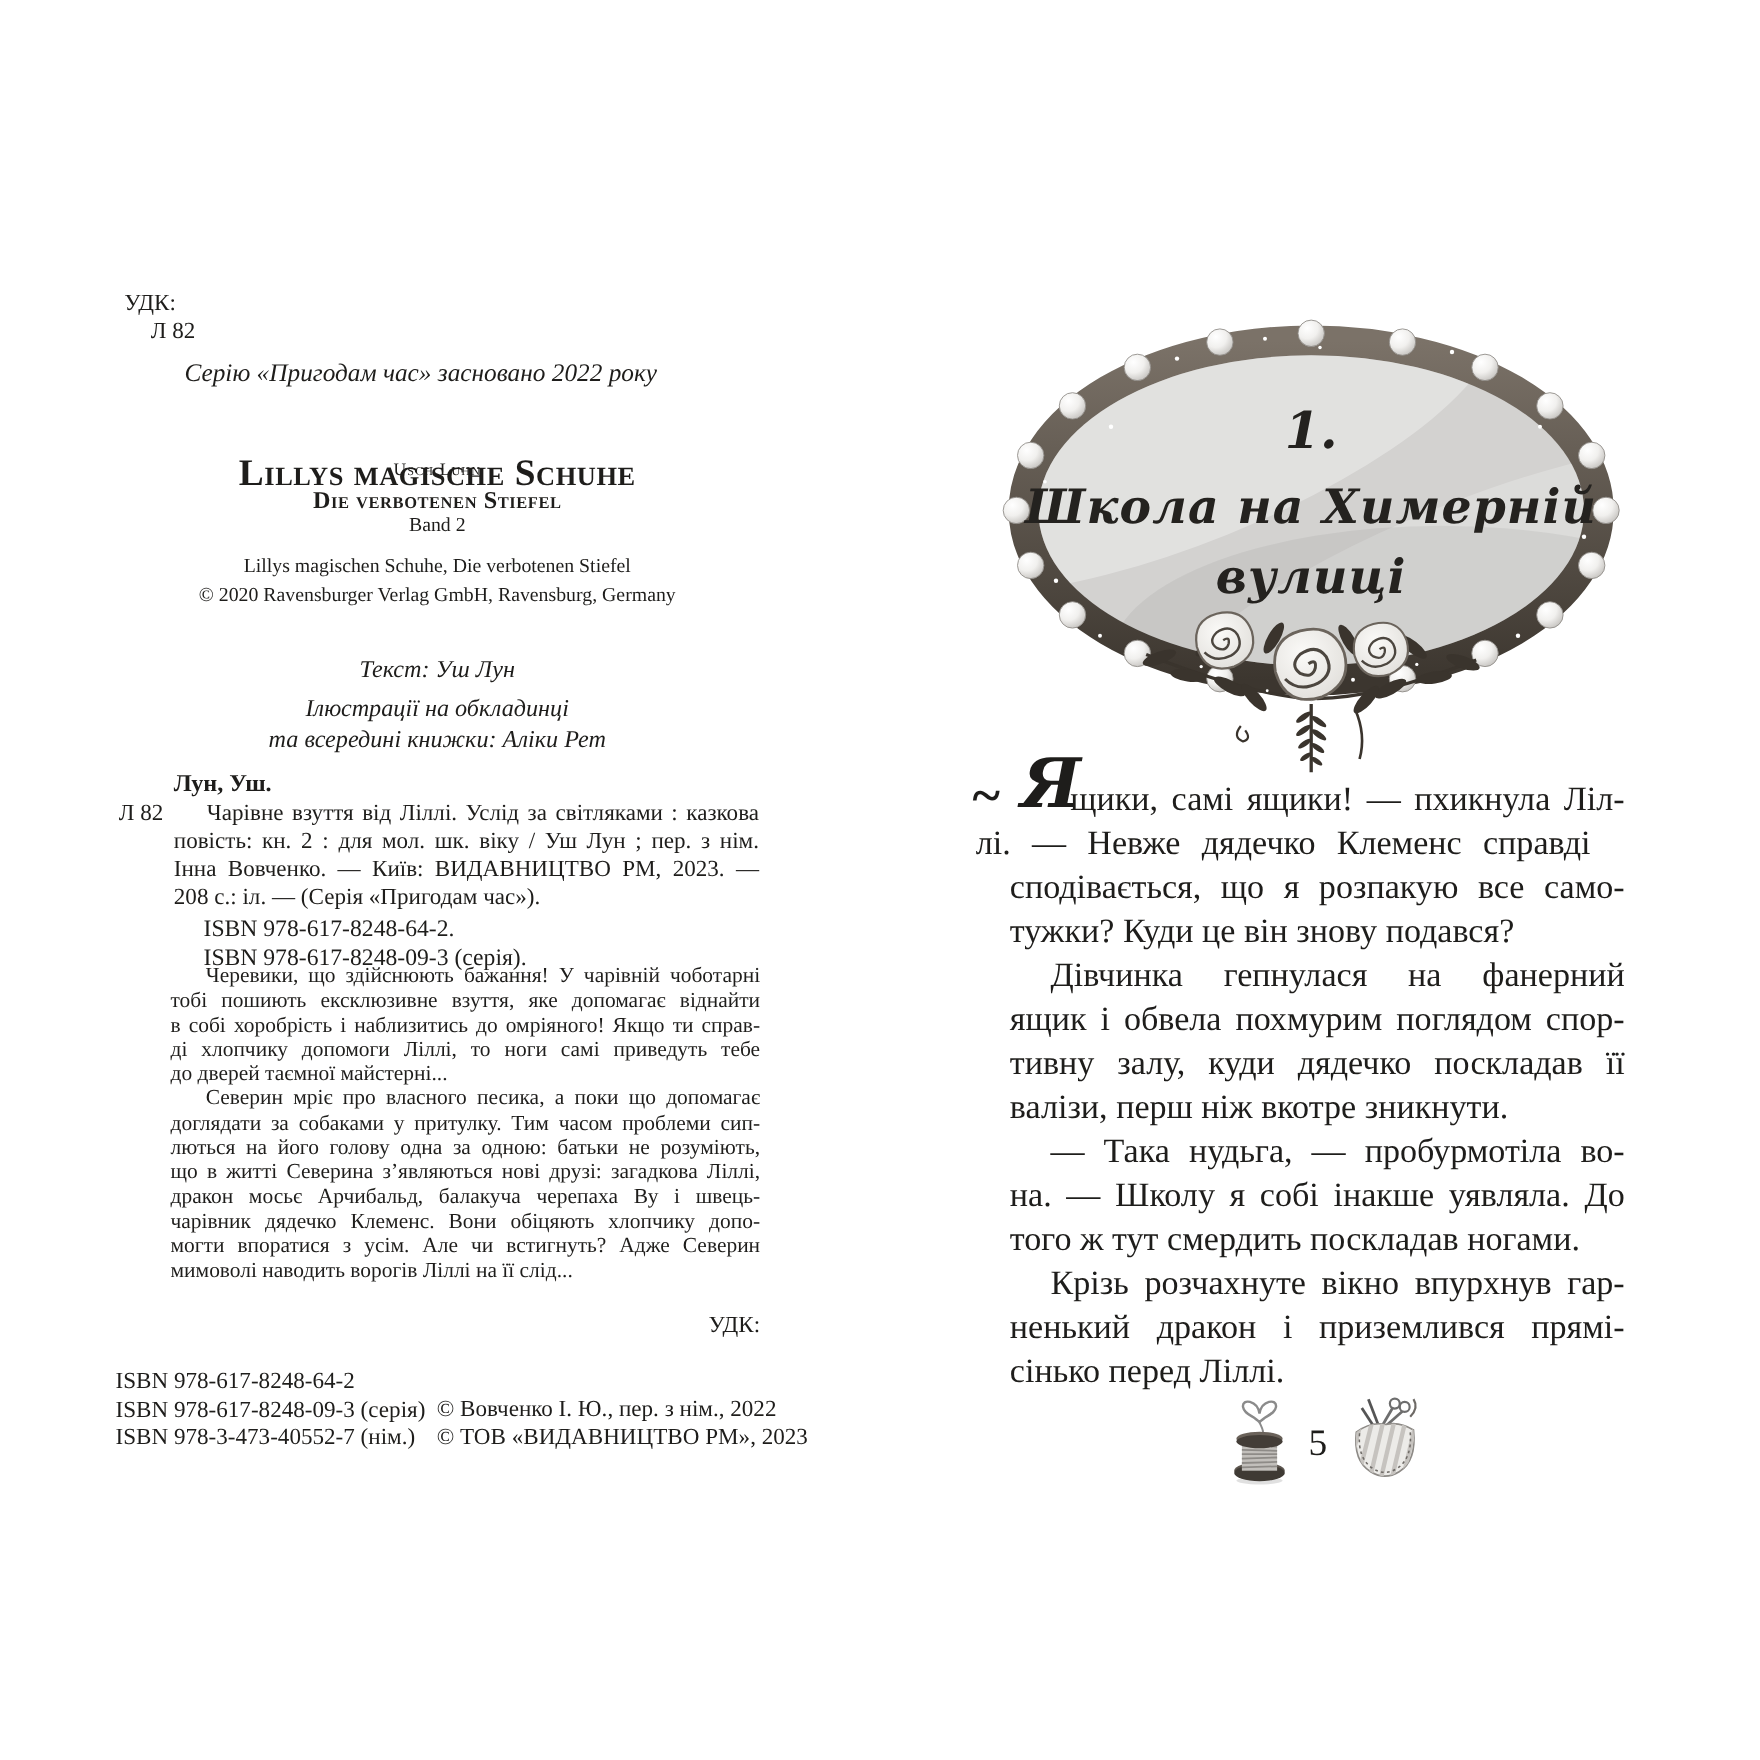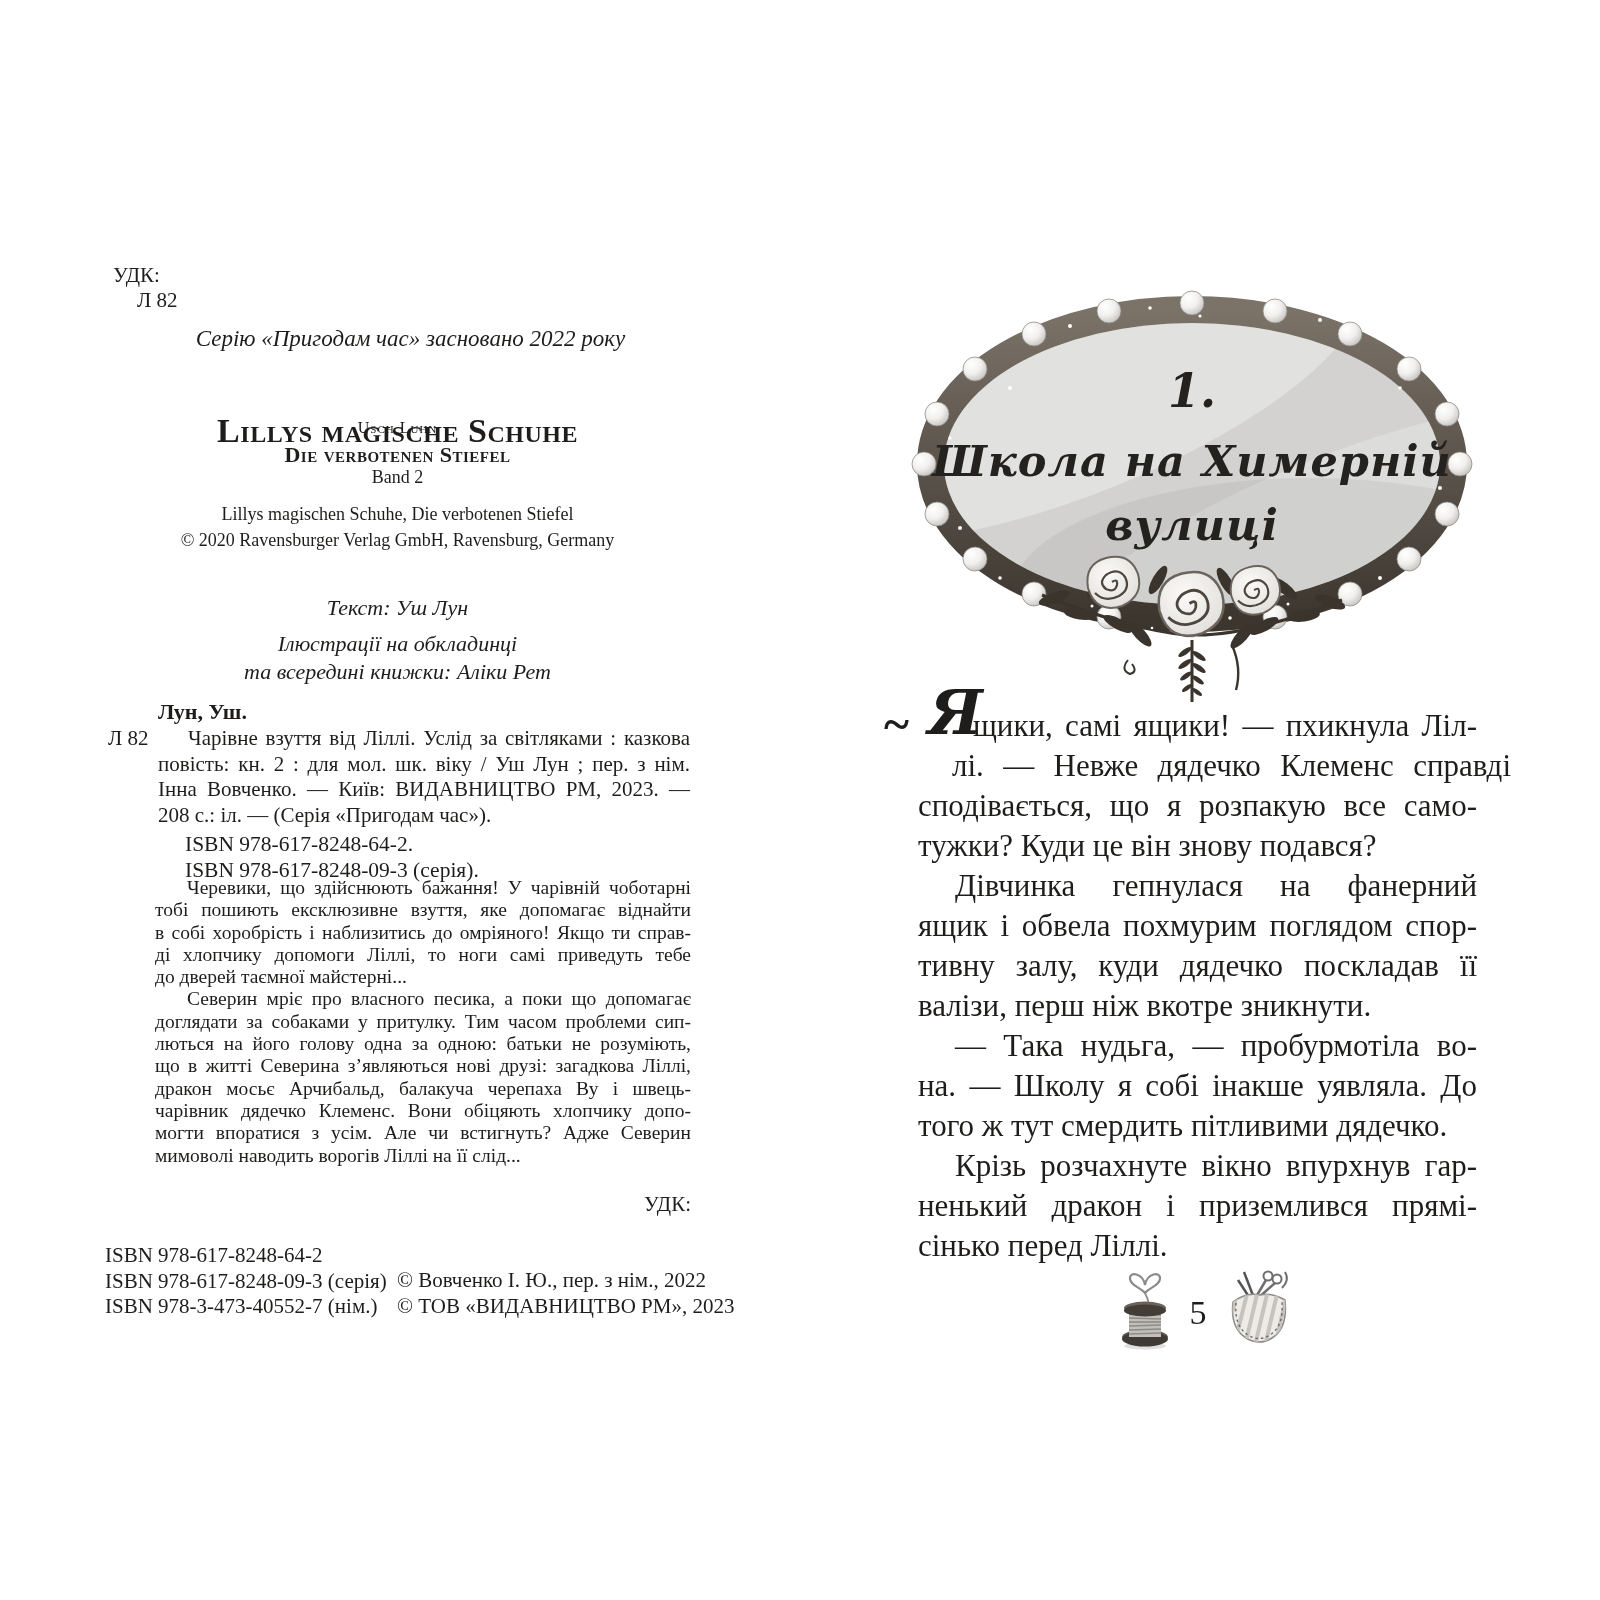--- a/index.html
+++ b/index.html
@@ -40,21 +40,21 @@
 </head>
 <body>
 
 <div class="canvas">
 
   <div>
 
     <div class="abs udk" style="left:113px;top:263px;">УДК:</div>
     <div class="abs udk" style="left:137px;top:288px;">Л 82</div>
 
-    <div class="abs ctr series it" style="left:118px;top:326px;width:585px;">Серію «Пригодам час» засновано 2022 року</div>
+    <div class="abs ctr series it" style="left:90px;top:326px;width:585px;">Серію «Пригодам час» засновано 2022 року</div>
 
     <div class="abs ctr ger-author sc" style="left:105px;top:388px;width:585px;">Usch Luhn</div>
     <div class="abs ctr ger-title sc bd" style="left:105px;top:412px;width:585px;">Lillys magische Schuhe</div>
     <div class="abs ctr ger-sub sc bd" style="left:105px;top:442px;width:585px;">Die verbotenen Stiefel</div>
     <div class="abs ctr plain21" style="left:105px;top:467px;width:585px;">Band 2</div>
 
     <div class="abs ctr plain21" style="left:105px;top:504px;width:585px;">Lillys magischen Schuhe, Die verbotenen Stiefel</div>
     <div class="abs ctr plain21" style="left:105px;top:530px;width:585px;">© 2020 Ravensburger Verlag GmbH, Ravensburg, Germany</div>
 
     <div class="abs ctr credits it" style="left:105px;top:594px;width:585px;">Текст: Уш Лун</div>
@@ -222,32 +222,32 @@
     </svg>
 
     <div class="abs ctr script chap-num" style="left:900px;top:364px;width:584px;">1.</div>
     <div class="abs ctr script chap-title" style="left:900px;top:436px;width:584px;">Школа на Химерній</div>
     <div class="abs ctr script chap-title" style="left:900px;top:500px;width:584px;">вулиці</div>
 
     <div class="abs tilde" style="left:884px;top:700px;">~</div>
     <div class="abs dropcap" style="left:928px;top:682px;">Я</div>
 
     <div class="abs body-line jline" style="left:973px;top:706px;width:504px;">щики, самі ящики! — пхикнула Ліл-</div>
-    <div class="abs body-line jline" style="left:952px;top:746px;width:559px;">лі. — Невже дядечко Клеменс справді</div>
+    <div class="abs body-line jline" style="left:887px;top:746px;width:559px;">лі. — Невже дядечко Клеменс справді</div>
     <div class="abs body-line jline" style="left:918px;top:786px;width:559px;">сподівається, що я розпакую все само-</div>
     <div class="abs body-line jlast" style="left:918px;top:826px;width:559px;">тужки? Куди це він знову подався?</div>
 
     <div class="abs body-line jline" style="left:955px;top:866px;width:522px;">Дівчинка гепнулася на фанерний</div>
     <div class="abs body-line jline" style="left:918px;top:906px;width:559px;">ящик і обвела похмурим поглядом спор-</div>
     <div class="abs body-line jline" style="left:918px;top:946px;width:559px;">тивну залу, куди дядечко поскладав її</div>
     <div class="abs body-line jlast" style="left:918px;top:986px;width:559px;">валізи, перш ніж вкотре зникнути.</div>
 
     <div class="abs body-line jline" style="left:955px;top:1026px;width:522px;">— Така нудьга, — пробурмотіла во-</div>
     <div class="abs body-line jline" style="left:918px;top:1066px;width:559px;">на. — Школу я собі інакше уявляла. До</div>
-    <div class="abs body-line jlast" style="left:918px;top:1106px;width:559px;">того ж тут смердить пітливими дядечко.</div>
+    <div class="abs body-line jlast" style="left:918px;top:1106px;width:559px;">того ж тут смердить поскладав ногами.</div>
 
     <div class="abs body-line jline" style="left:955px;top:1146px;width:522px;">Крізь розчахнуте вікно впурхнув гар-</div>
     <div class="abs body-line jline" style="left:918px;top:1186px;width:559px;">ненький дракон і приземлився прямі-</div>
     <div class="abs body-line jlast" style="left:918px;top:1226px;width:559px;">сінько перед Ліллі.</div>
 
     <svg class="abs" style="left:1116px;top:1258px;" width="58" height="96" viewBox="0 0 58 96">
       <path d="M29 27 C27 15 13 13 14 21 C15 28 24 29 29 35 C34 29 43 28 44 21 C45 13 31 15 29 27 Z" fill="none" stroke="#8b8b8b" stroke-width="2.2"></path>
       <path d="M29 35 C31 40 34 43 31 50" fill="none" stroke="#8b8b8b" stroke-width="1.8"></path>
       <ellipse cx="29" cy="88" rx="21" ry="3.5" fill="#000000" opacity="0.12"></ellipse>
       <ellipse cx="29" cy="79" rx="23" ry="7.5" fill="#5d564f"></ellipse>

